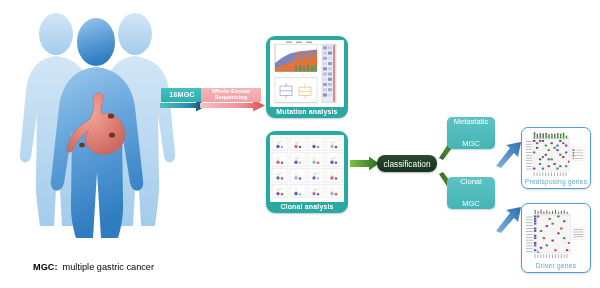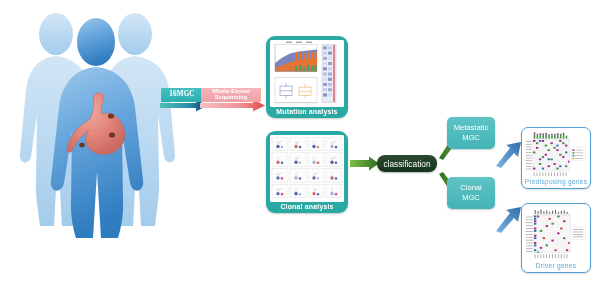--- a/index.html
+++ b/index.html
@@ -18,21 +18,21 @@
 
   
   .arrowlabel{
     display:flex;align-items:center;justify-content:center;
     color:#ffffff;font-weight:bold;text-align:center;
     line-height:1.05;letter-spacing:.1px;
   }
   #lbl-16mgc{
     left:161px;top:88px;width:42px;height:14px;
     background:linear-gradient(180deg,#45bfc0 0%,#2eaeb0 100%);
-    border-radius:1px;font-size:7.2px;font-family:Liberation Serif, serif;
+    border-radius:1px;font-size:7.2px;
   }
   #lbl-wes{
     left:201px;top:88px;width:60px;height:14px;
     background:linear-gradient(180deg,#f5b4b8 0%,#f2a0a6 100%);
     border-radius:1px;font-size:5.6px;
   }
 
   
   .panel{
     background:#2aa8a2;border-radius:9px;
@@ -59,21 +59,21 @@
     display:flex;align-items:center;justify-content:center;
     box-shadow:0 1px 2px rgba(0,0,0,.3);white-space:nowrap;
   }
 
   
   .mgcbox{
     width:48px;height:32px;border-radius:5px;
     background:linear-gradient(180deg,#5ec3c4 0%,#44b4b6 100%);
     color:#ffffff;font-size:7.6px;line-height:1.28;
     display:flex;flex-direction:column;
-    align-items:center;justify-content:center;
+    align-items:center;justify-content:space-between;
     box-shadow:0 1px 2px rgba(0,0,0,.2);
   }
   #box-metastatic{left:447px;top:117px;}
   #box-genetic{left:447px;top:177px;}
 
   
   .genepanel{
     background:#ffffff;border:1.6px solid #4f9fd4;border-radius:7px;
     box-sizing:border-box;padding:3px;
     display:flex;flex-direction:column;align-items:center;
@@ -707,14 +707,17 @@
           <rect x="34" y="49" width="0.8" height="4"></rect>
             <rect x="37" y="49" width="0.8" height="4"></rect>
           <rect x="40" y="49" width="0.8" height="4"></rect>
             <rect x="43" y="49" width="0.8" height="4"></rect>
         </g>
       </svg>
     </div>
     <div class="gp-cap">Driver genes</div>
   </div>
 
+  <div id="caption" class="abs">
+    <span class="cap-term">MGC</span><span class="cap-term">:</span>&nbsp;&nbsp;<span class="cap-def">multiple gastric cancer</span>
+  </div>
 
 </div>
 
 </body></html>

